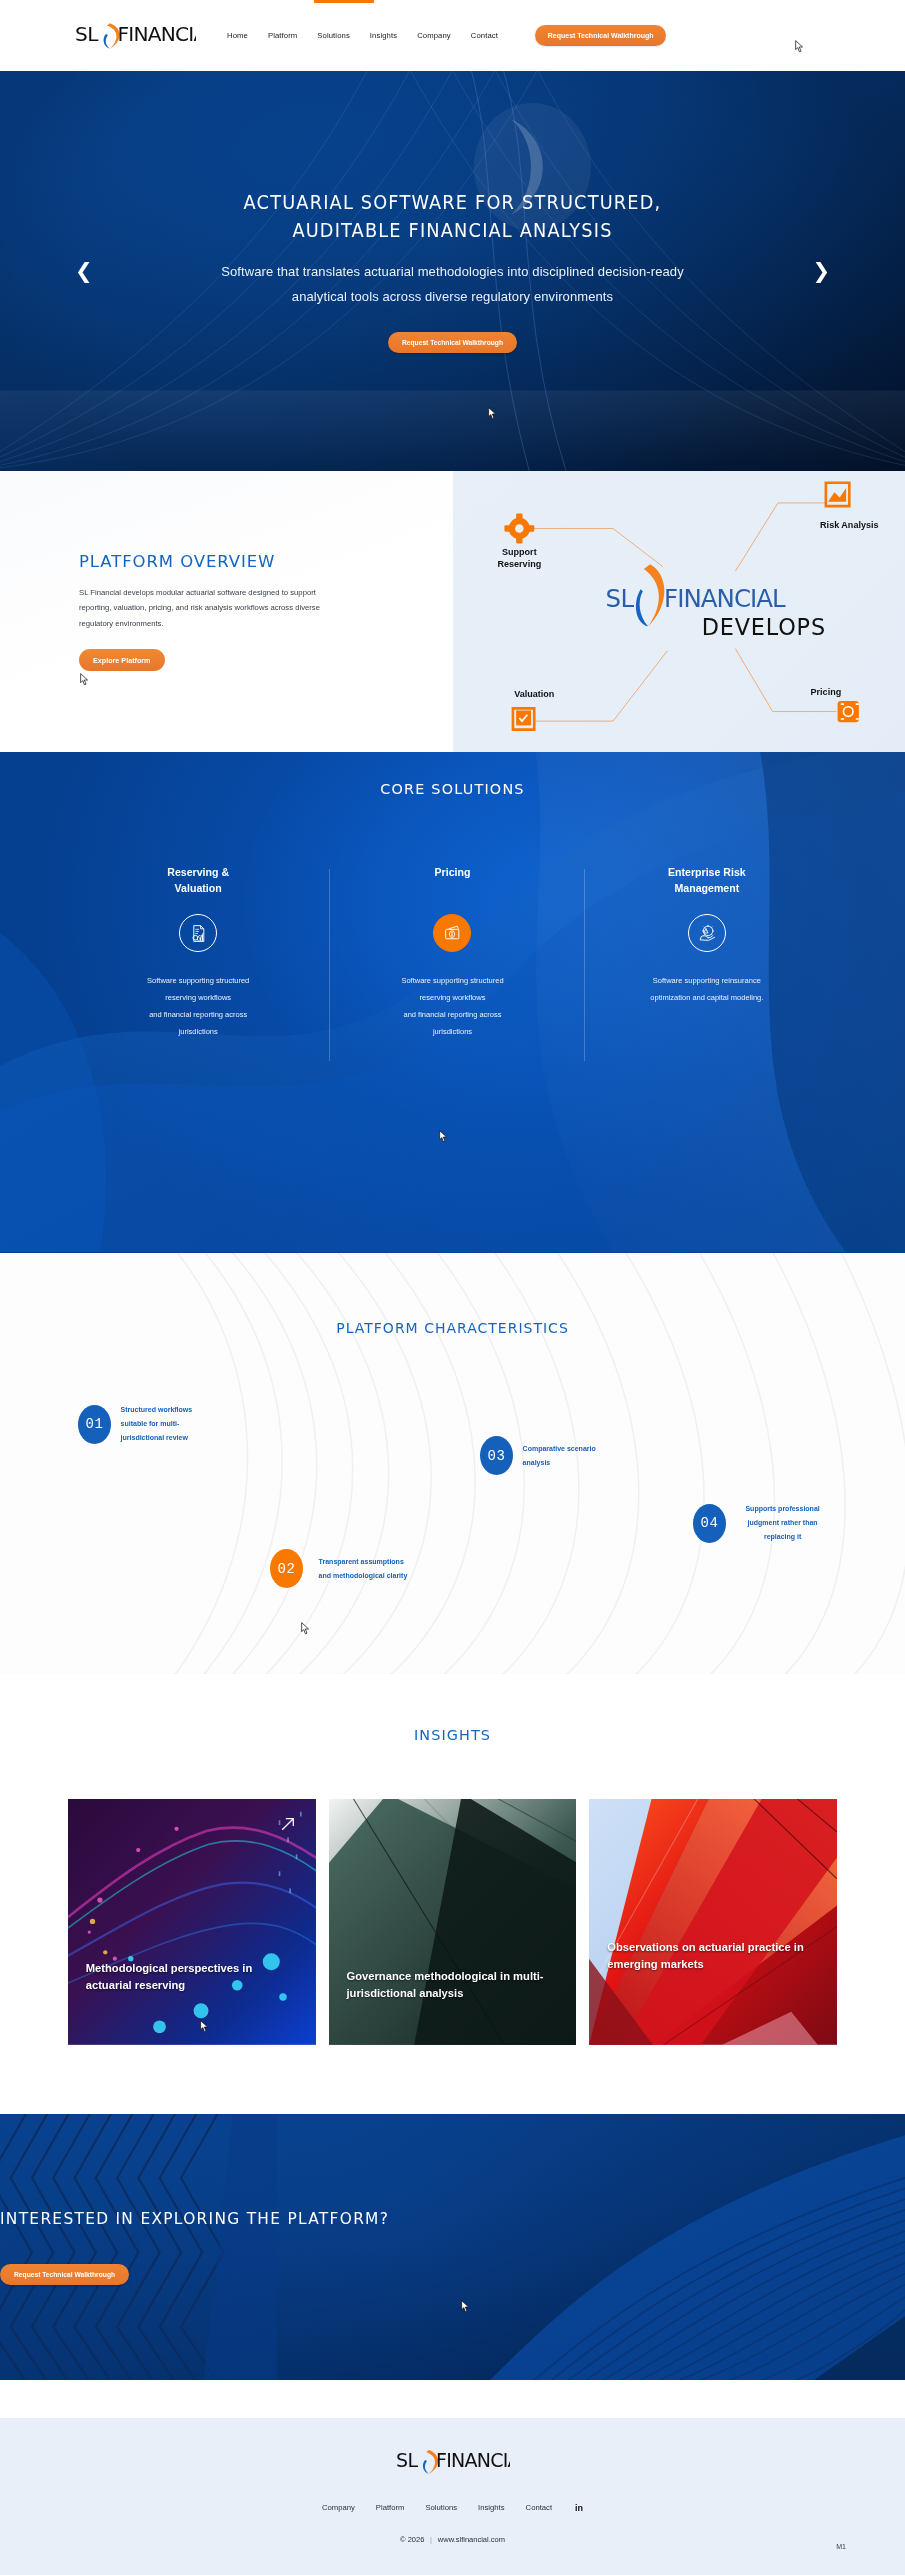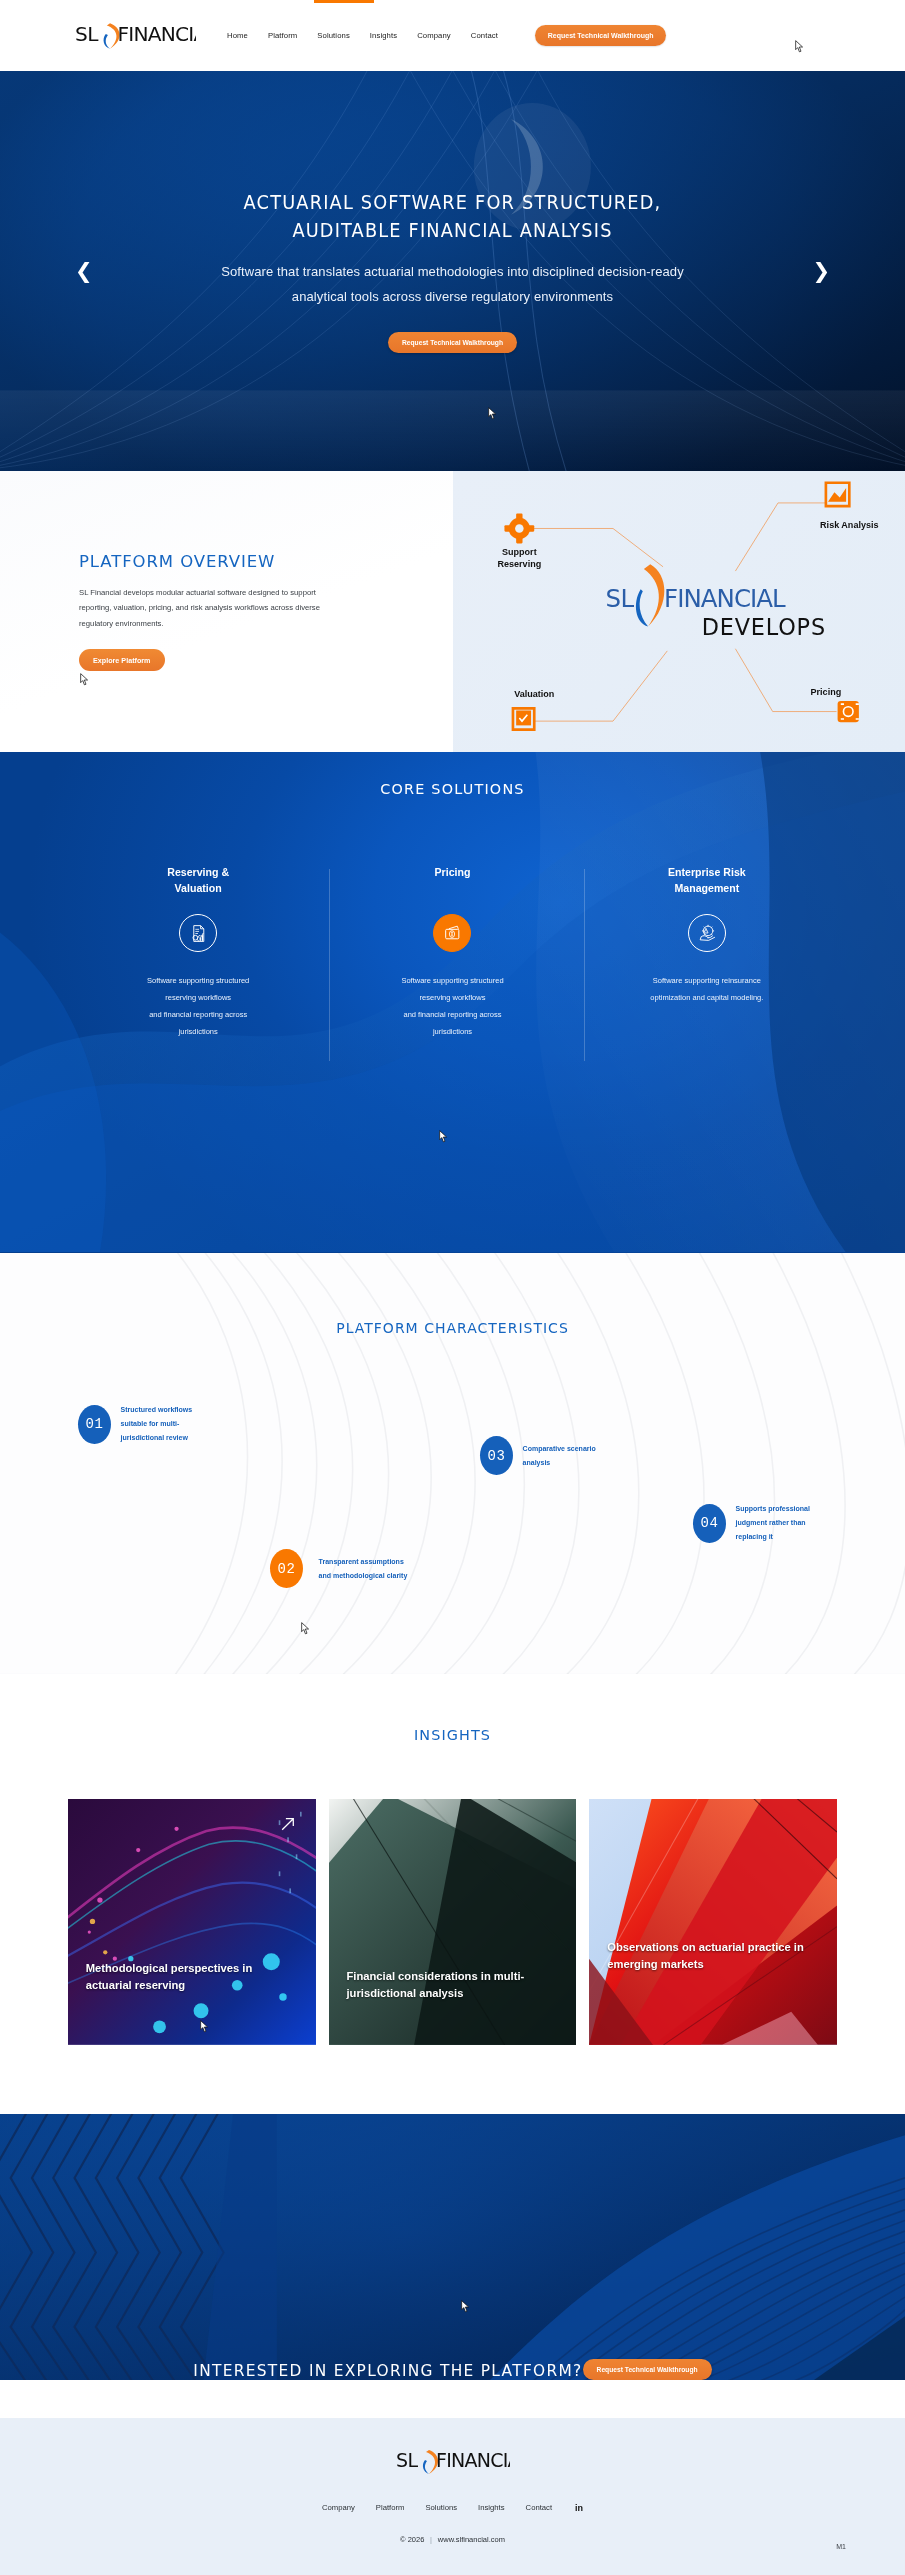--- a/index.html
+++ b/index.html
@@ -194,22 +194,22 @@
     text-shadow: 0 0.5px 2.1px rgba(0,0,0,.55); z-index: 3;
   }
   .ins-arrow {
     position: absolute; top: 16px; right: 19px; z-index: 4;
   }
 
   
   .cta {
     position: relative; height: 266px; overflow: hidden;
     background: radial-gradient(ellipse 479px 277px at 45% 45%, #0b4aa0 0%, #083d86 45%, #05306c 100%), #052c63;
-    display: flex; 
-    align-items: flex-end; justify-content: center;
+    display: flex; flex-direction: column;
+    align-items: flex-start; justify-content: center;
   }
   .cta-bg { position: absolute; inset: 0; }
   .cta-title {
     position: relative; z-index: 3;
     font-family: "DejaVu Sans", sans-serif;
     font-size: 15.4px; color: #ffffff; letter-spacing: 1.3px;
     text-transform: uppercase; font-weight: 400;
   }
   .cta-btn {
     position: relative; z-index: 3; margin-top: 36px;
@@ -528,21 +528,21 @@
       <div class="char-item" style="left:270px; top:213px;gap:6px;">
         <div class="char-badge orange">02</div>
         <div class="char-text">Transparent assumptions and methodological clarity</div>
       </div>
 
       <div class="char-item" style="left:480px; top:100px;">
         <div class="char-badge blue">03</div>
         <div class="char-text">Comparative scenario analysis</div>
       </div>
 
-      <div class="char-item" style="left:693px; top:166px;">
+      <div class="char-item" style="left:693px; top:166px;text-align:center;">
         <div class="char-badge blue">04</div>
         <div class="char-text">Supports professional judgment rather than replacing it</div>
       </div>
 
       <svg class="cursor" style="left:299px; top:285px;" width="11.7" height="16" viewBox="0 0 22 30">
         <path d="M5 3 L5 20 L9 16 L12 24 L15 23 L12 15 L18 15 Z" fill="#fff" stroke="#111" stroke-width="1.4"></path>
       </svg>
     </div>
   </div>
 
@@ -618,21 +618,21 @@
               <stop offset="100%" stop-color="#101d1a"></stop>
             </linearGradient>
           </defs>
           <rect width="466" height="462" fill="url(#ic2a)"></rect>
           <path d="M110 -10 L466 170 L466 462 L0 462 L0 120 Z" fill="url(#ic2b)"></path>
           <path d="M250 -10 L466 120 L466 462 L160 462 Z" fill="#0d1917" opacity=".88"></path>
           <path d="M40 -10 L330 462" stroke="#0b1412" stroke-width="2" opacity=".7"></path>
           <path d="M170 -10 L466 300" stroke="#16262220" stroke-width="3"></path>
           <path d="M300 -10 L466 80" stroke="#22342f" stroke-width="2" opacity=".6"></path>
         </svg>
-        <div class="ins-card-label" style="bottom:43px;">Financial considerations in multi-jurisdictional analysis</div>
+        <div class="ins-card-label" style="bottom:43px;">Governance methodological in multi-jurisdictional analysis</div>
       </div>
 
       <div class="ins-card">
         <svg class="ins-card-bg" viewBox="0 0 466 462" preserveAspectRatio="none">
           <defs>
             <linearGradient id="ic3a" x1="0" y1="0" x2="1" y2="1">
               <stop offset="0%" stop-color="#cfe0f7"></stop>
               <stop offset="100%" stop-color="#9fc2ea"></stop>
             </linearGradient>
             <linearGradient id="ic3b" x1="0" y1="0" x2="1" y2="1">

